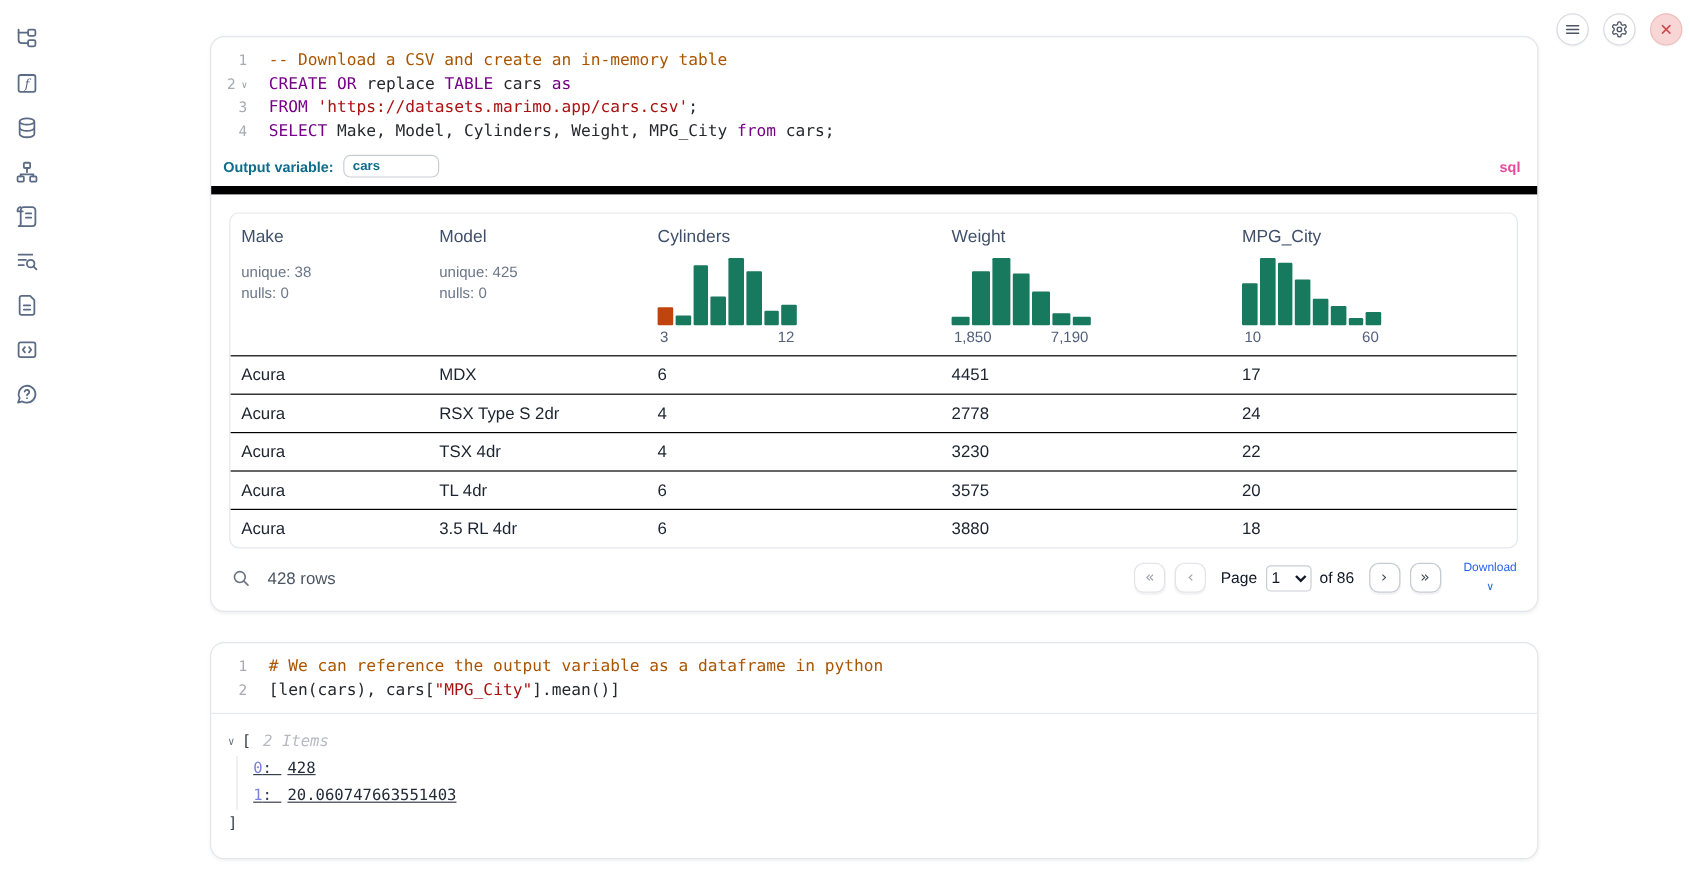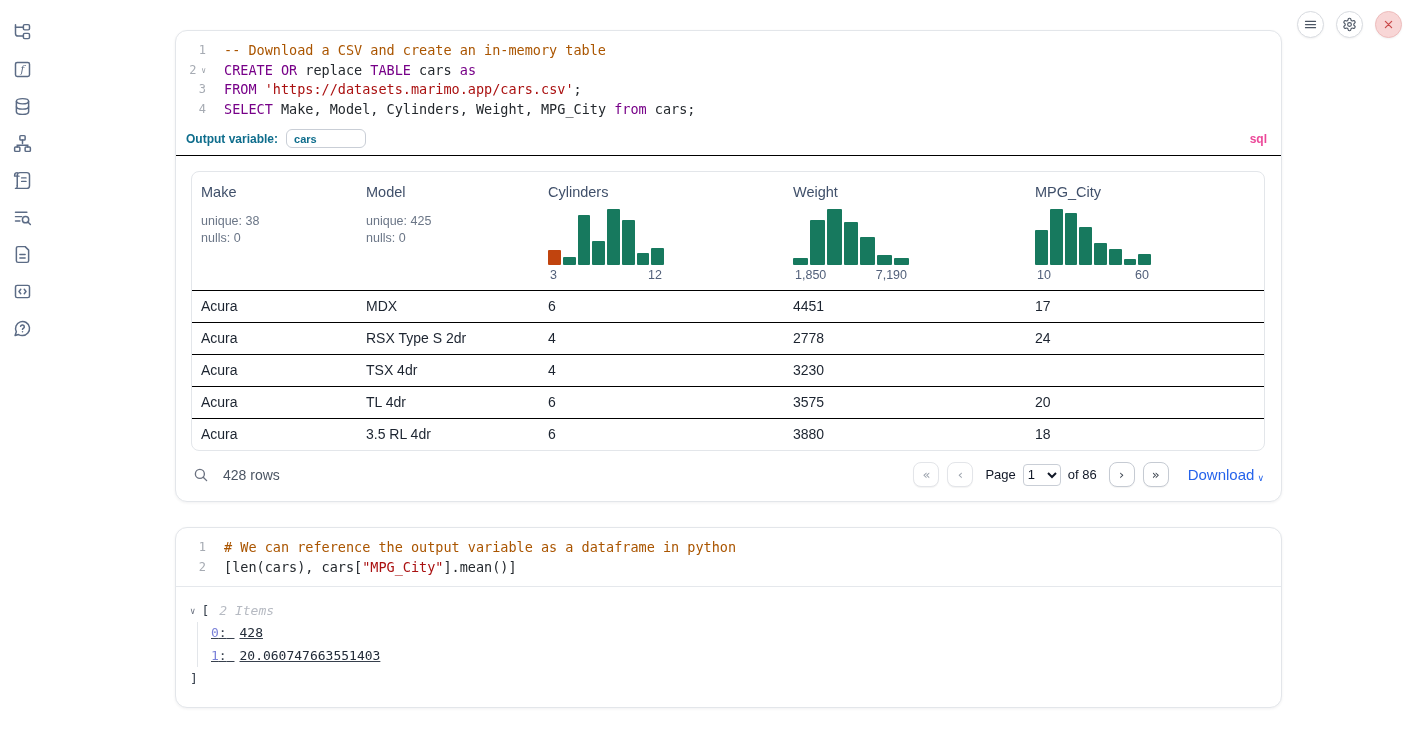--- a/index.html
+++ b/index.html
@@ -31,21 +31,21 @@
   .code-line { display:flex; }
   .gutter { width:34px; flex:none; text-align:right; padding-right:4px;
     color:#a6abb3; font-size:12px; }
   .fold-chev { color:#9aa0a8; font-size:8px; vertical-align:1px; }
   .code-text { white-space:pre; color:#24292e; padding-left:14px; }
   .tok-keyword { color:#770088; }
   .tok-string  { color:#aa1111; }
   .tok-comment { color:#aa5500; }
   
   .outvar { display:flex; align-items:center; padding:3px 14px 7px 10px;
-    border-bottom:1px solid #000000; }
+    border-bottom:7px solid #000000; }
   .outvar-label { font-size:12px; font-weight:bold; color:#0e6d8c; }
   .outvar-input { width:80px; height:19px; margin-left:8px; border:1px solid #c9ced6;
     border-radius:6px; font-family:"Liberation Sans",sans-serif; font-size:11px;
     font-weight:bold; color:#0e6d8c; padding:0 7px; outline:none; }
   .lang-label { margin-left:auto; font-size:12px; font-weight:bold; color:#ec4899; }
   
   .table-wrap { margin:15px 16px 0 15px; border:1px solid #e3e6ea; border-radius:8px; overflow:hidden; }
   .thead, .trow { display:grid; grid-template-columns:165px 182px 245px 242px 1fr; }
   .thead { padding-top:12px; }
   .thcell { padding-left:9px; }
@@ -67,21 +67,21 @@
     background:#fff; display:flex; align-items:center; justify-content:center;
     color:#9aa1ab; font-size:13px; box-shadow:0 1px 1px rgba(0,0,0,.05);
     cursor:pointer; font-family:"DejaVu Sans",sans-serif; }
   .pg-btn + .pg-btn { margin-left:8px; }
   .pg-btn.enabled { border-color:#c6cbd3; color:#3f4752; }
   .page-word { font-size:13px; color:#111827; margin:0 7px 0 12px; }
   .page-select { height:22px; min-width:38px; border:1px solid #c9ced6; border-radius:4px;
     font-size:13px; color:#111827; background:#fff; margin-right:7px; }
   .of-word { font-size:13px; color:#111827; margin-right:12px; }
   .download { margin-left:19px; display:flex; align-items:center; gap:3px;
-    color:#2563eb; font-size:15px; cursor:pointer; }
+    color:#2563eb; font-size:10px; cursor:pointer;flex-direction:column; }
   .chev-down::before { content:"∨"; font-size:9px; }
   .download .chev-down { color:#2563eb; margin-top:2px; }
   
   .cell2 .editor { border-bottom:1px solid #e5e8ec; padding-bottom:9px; }
   .output2 { font-family:"DejaVu Sans Mono", monospace; font-size:13px;
     padding:16px 0 18px 14px; color:#37404d; }
   .tree-head { display:flex; align-items:center; gap:6px; }
   .tree-head .chev-down { color:#6b7280; font-size:8px; }
   .bracket { color:#37404d; }
   .items-label { color:#b6bac2; font-style:italic; margin-left:4px; }
@@ -288,20 +288,21 @@
         <div class="tcell">RSX Type S 2dr</div>
         <div class="tcell">4</div>
         <div class="tcell">2778</div>
         <div class="tcell">24</div>
       </div>
       <div class="trow">
         <div class="tcell">Acura</div>
         <div class="tcell">TSX 4dr</div>
         <div class="tcell">4</div>
         <div class="tcell">3230</div>
+        <div class="tcell">22</div>
       </div>
       <div class="trow">
         <div class="tcell">Acura</div>
         <div class="tcell">TL 4dr</div>
         <div class="tcell">6</div>
         <div class="tcell">3575</div>
         <div class="tcell">20</div>
       </div>
       <div class="trow">
         <div class="tcell">Acura</div>

